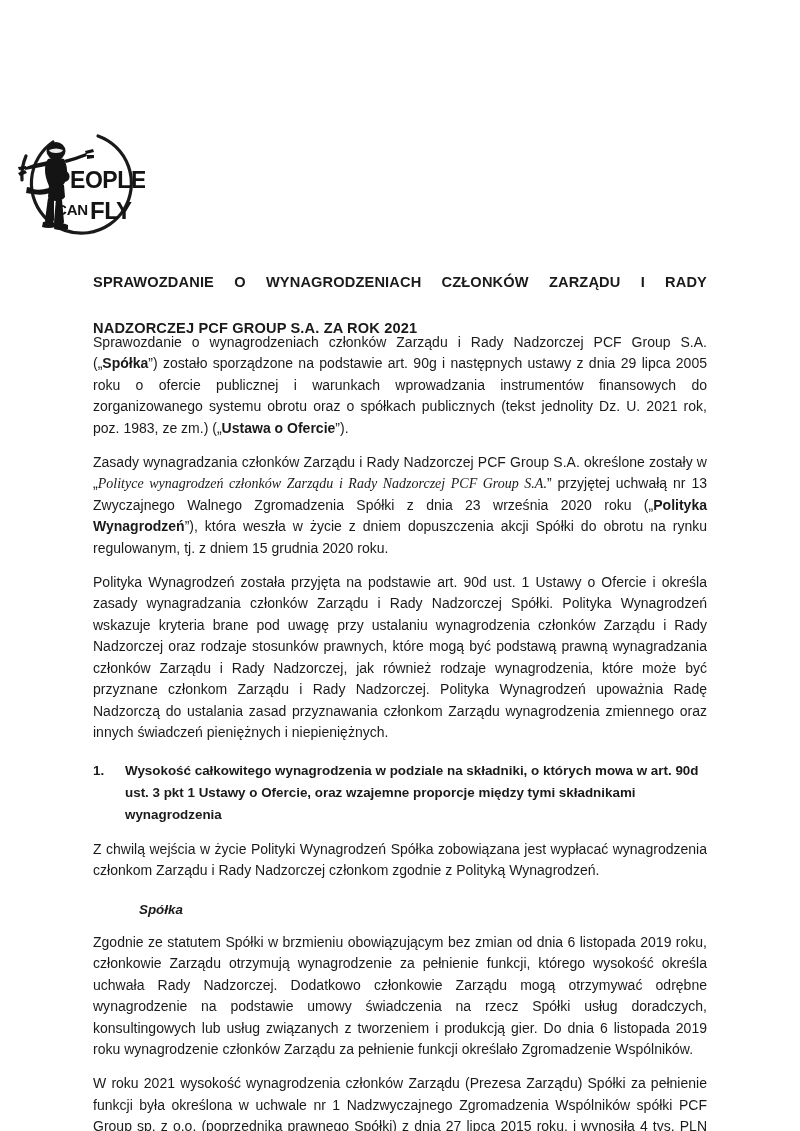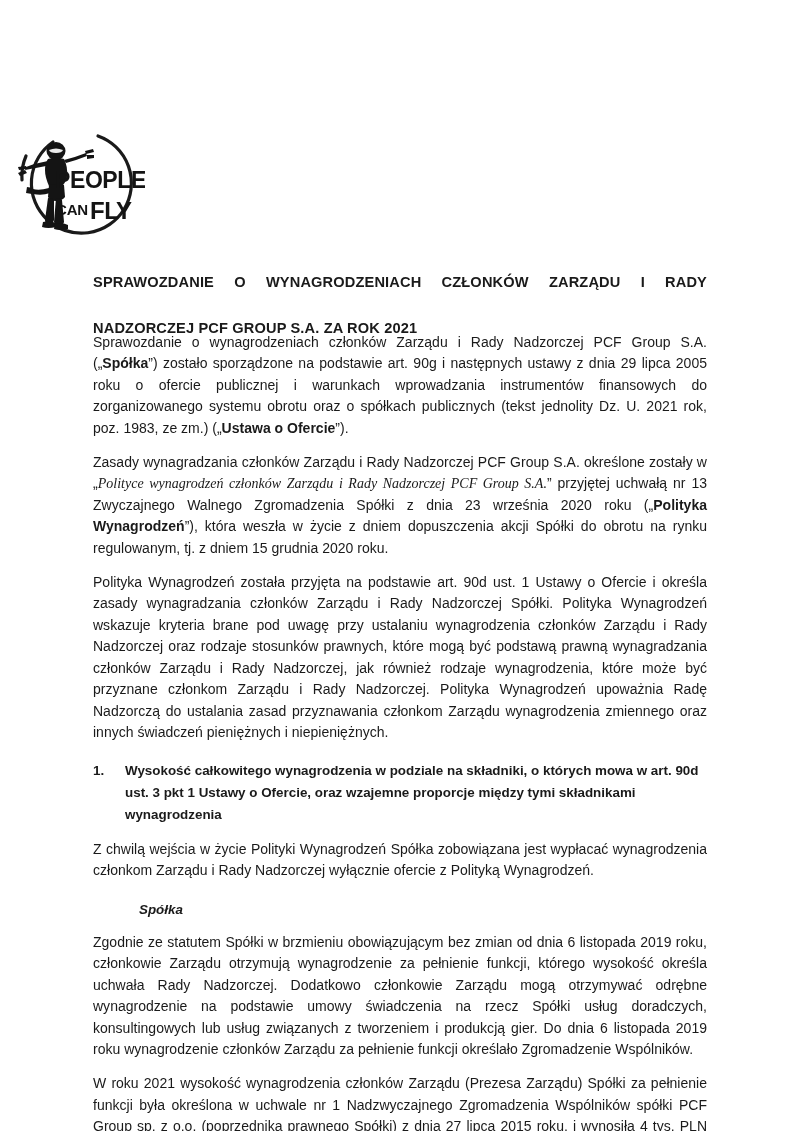--- a/index.html
+++ b/index.html
@@ -166,21 +166,21 @@
       <p class="para"><span>Sprawozdanie o wynagrodzeniach członków Zarządu i Rady Nadzorczej PCF Group S.A. („</span><span class="b">Spółka</span><span>”) zostało sporządzone na podstawie art. 90g i następnych ustawy z dnia 29 lipca 2005 roku o ofercie publicznej i warunkach wprowadzania instrumentów finansowych do zorganizowanego systemu obrotu oraz o spółkach publicznych (tekst jednolity Dz. U. 2021 rok, poz. 1983, ze zm.) („</span><span class="b">Ustawa o Ofercie</span><span>”).</span></p>
 
       <p class="para"><span>Zasady wynagradzania członków Zarządu i Rady Nadzorczej PCF Group S.A. określone zostały w „</span><span class="i">Polityce wynagrodzeń członków Zarządu i Rady Nadzorczej PCF Group S.A.</span><span>” przyjętej uchwałą nr 13 Zwyczajnego Walnego Zgromadzenia Spółki z dnia 23 września 2020 roku („</span><span class="b">Polityka Wynagrodzeń</span><span>”), która weszła w życie z dniem dopuszczenia akcji Spółki do obrotu na rynku regulowanym, tj. z dniem 15 grudnia 2020 roku.</span></p>
 
       <p class="para">Polityka Wynagrodzeń została przyjęta na podstawie art. 90d ust. 1 Ustawy o Ofercie i określa zasady wynagradzania członków Zarządu i Rady Nadzorczej Spółki. Polityka Wynagrodzeń wskazuje kryteria brane pod uwagę przy ustalaniu wynagrodzenia członków Zarządu i Rady Nadzorczej oraz rodzaje stosunków prawnych, które mogą być podstawą prawną wynagradzania członków Zarządu i Rady Nadzorczej, jak również rodzaje wynagrodzenia, które może być przyznane członkom Zarządu i Rady Nadzorczej. Polityka Wynagrodzeń upoważnia Radę Nadzorczą do ustalania zasad przyznawania członkom Zarządu wynagrodzenia zmiennego oraz innych świadczeń pieniężnych i niepieniężnych.</p>
 
       <div class="num-heading">
         <span class="num">1.</span><span>Wysokość całkowitego wynagrodzenia w podziale na składniki, o których mowa w art. 90d ust. 3 pkt 1 Ustawy o Ofercie, oraz wzajemne proporcje między tymi składnikami wynagrodzenia</span>
       </div>
 
-      <p class="para">Z chwilą wejścia w życie Polityki Wynagrodzeń Spółka zobowiązana jest wypłacać wynagrodzenia członkom Zarządu i Rady Nadzorczej wyłącznie ofercie z Polityką Wynagrodzeń.</p>
+      <p class="para">Z chwilą wejścia w życie Polityki Wynagrodzeń Spółka zobowiązana jest wypłacać wynagrodzenia członkom Zarządu i Rady Nadzorczej członkom zgodnie z Polityką Wynagrodzeń.</p>
 
       <div class="sub-heading">Spółka</div>
 
 
       <p class="para">Zgodnie ze statutem Spółki w brzmieniu obowiązującym bez zmian od dnia 6 listopada 2019 roku, członkowie Zarządu otrzymują wynagrodzenie za pełnienie funkcji, którego wysokość określa uchwała Rady Nadzorczej. Dodatkowo członkowie Zarządu mogą otrzymywać odrębne wynagrodzenie na podstawie umowy świadczenia na rzecz Spółki usług doradczych, konsultingowych lub usług związanych z tworzeniem i produkcją gier. Do dnia 6 listopada 2019 roku wynagrodzenie członków Zarządu za pełnienie funkcji określało Zgromadzenie Wspólników.</p>
 
       <p class="para">W roku 2021 wysokość wynagrodzenia członków Zarządu (Prezesa Zarządu) Spółki za pełnienie funkcji była określona w uchwale nr 1 Nadzwyczajnego Zgromadzenia Wspólników spółki PCF Group sp. z o.o. (poprzednika prawnego Spółki) z dnia 27 lipca 2015 roku, i wynosiła 4 tys. PLN brutto miesięcznie. Wysokość wynagrodzenia Prezesa Zarządu nie uległa zmianie w wyniku przekształcenia spółki z ograniczoną odpowiedzialnością w spółkę akcyjną.</p>
 
     </div>
   </div>

